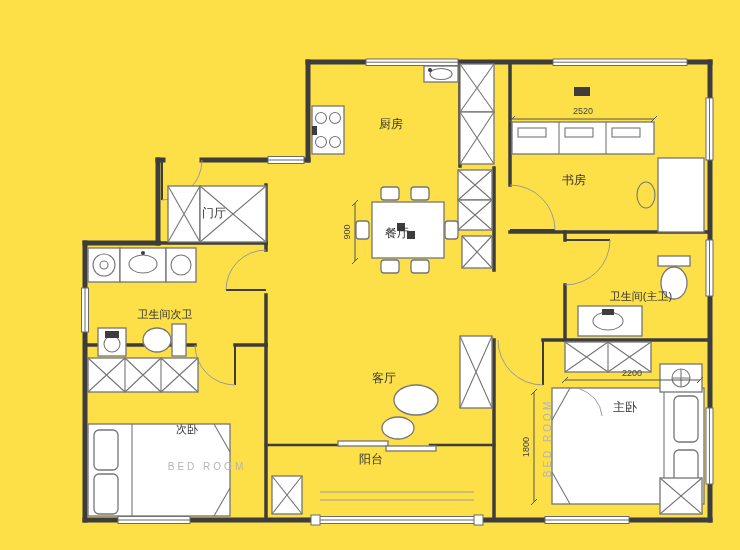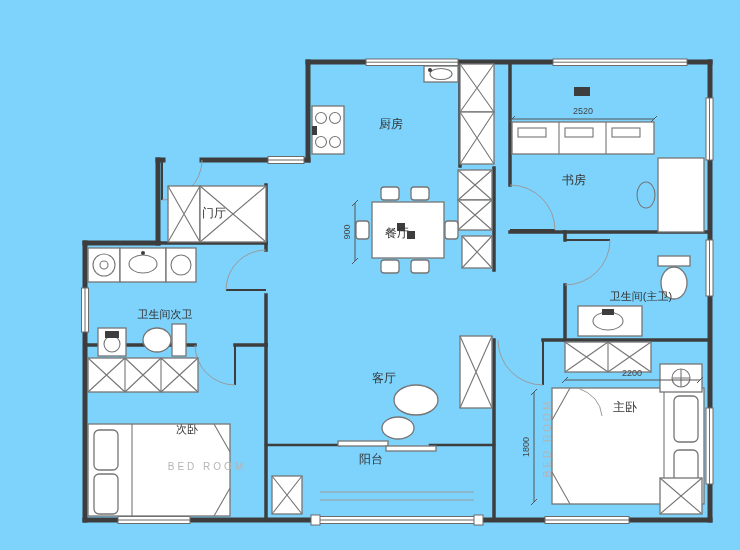--- a/index.html
+++ b/index.html
@@ -1,17 +1,17 @@
 <!DOCTYPE html>
 <html><head>
 <meta charset="utf-8">
 <style>
   html,body { margin:0; padding:0; background:#ffffff; }
   body { width:740px; height:550px; overflow:hidden; font-family:"Liberation Sans", sans-serif; }
-  #plan-wrap { position:relative; width:740px; height:550px; background:#7dd3fc; }
+  #plan-wrap { position:relative; width:740px; height:550px; background:#fde047; }
   svg { display:block; }
 
   .wall      { stroke:#3d3d3d; fill:none; stroke-linecap:square; }
   .wall-ext  { stroke-width:5; }
   .wall-int  { stroke-width:3.5; }
   .wall-thin { stroke-width:2.5; }
 
   .fix     { stroke:#767676; stroke-width:1.3; fill:#ffffff; }
   .fixline { stroke:#767676; stroke-width:1.1; fill:none; }
   .lt      { stroke:#9a9a9a; stroke-width:1; fill:none; }

